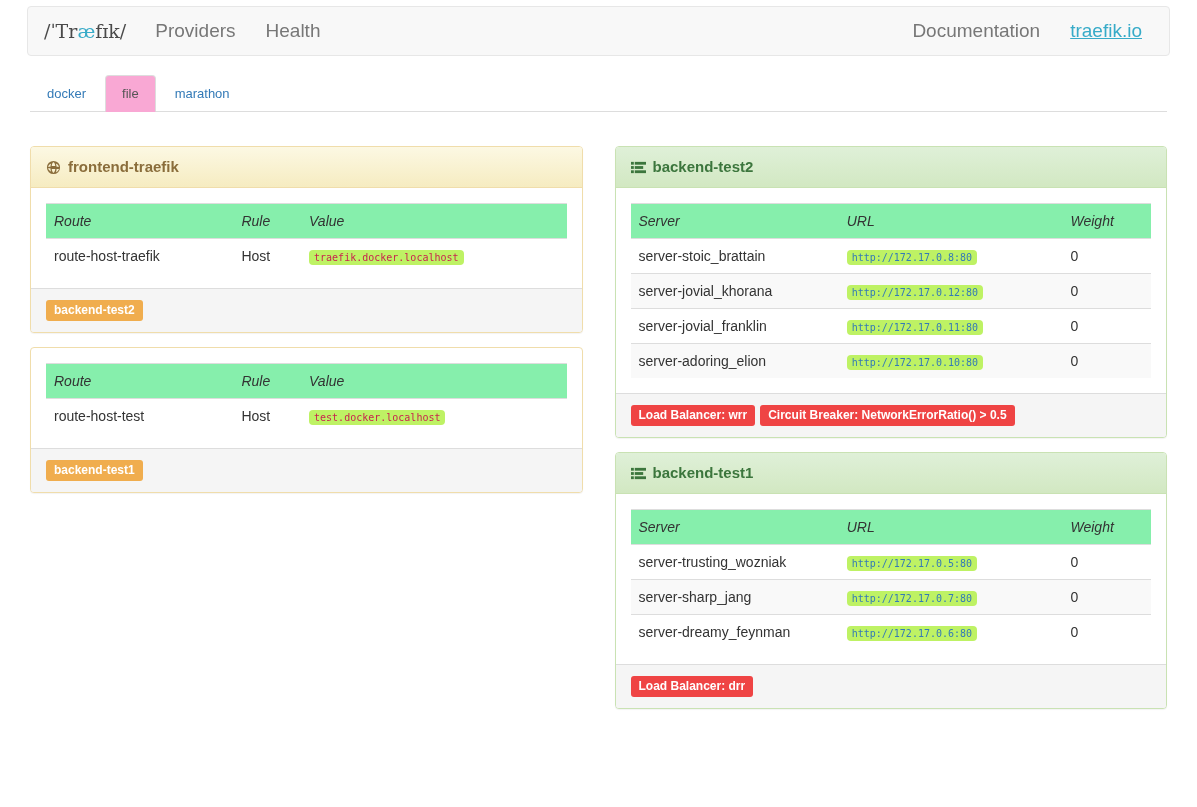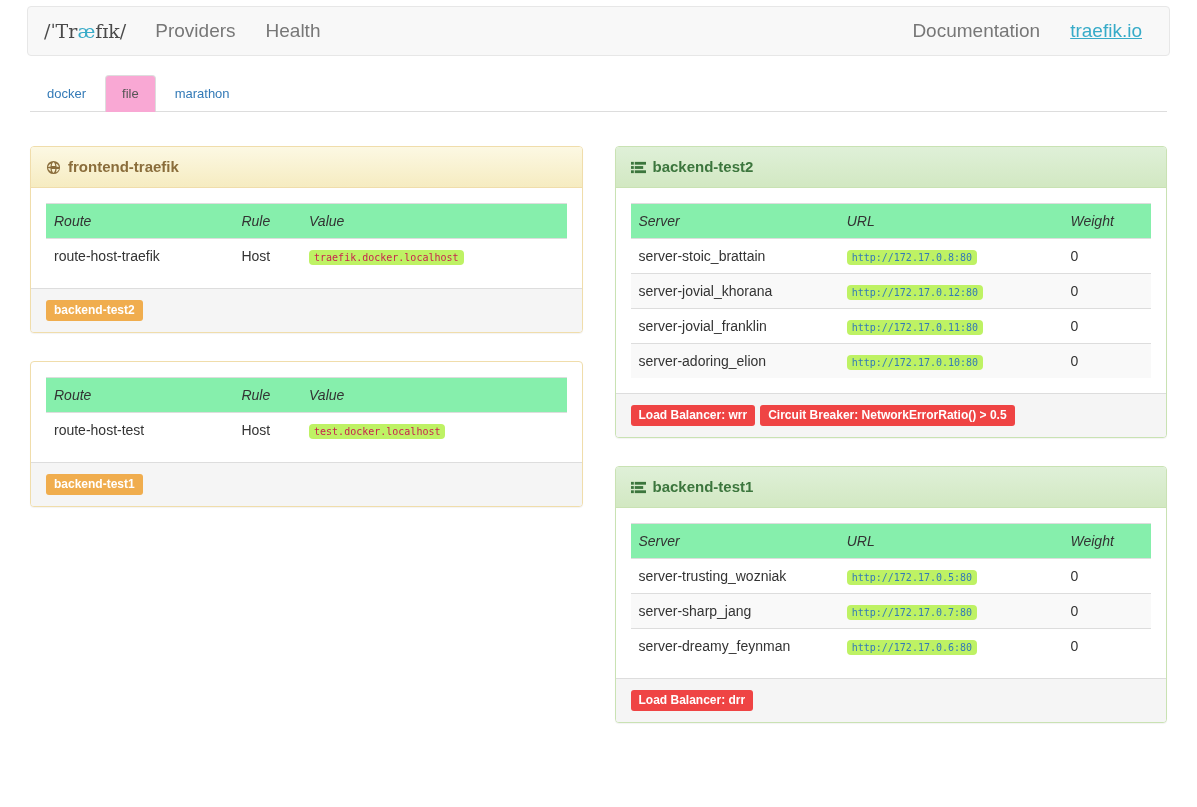--- a/index.html
+++ b/index.html
@@ -61,21 +61,21 @@
   }
   .tab.active {
     color: #555;
     background: #f9a8d4;
     border-color: #ddd #ddd transparent #ddd;
     cursor: default;
   }
 
   
   .main { margin: 0 30px; display: flex; gap: 32px; align-items: flex-start; }
-  .col { flex: 1 1 0; min-width: 0; display: flex; flex-direction: column; gap: 28px; }
+  .col { flex: 1 1 0; min-width: 0; display: flex; flex-direction: column; gap: 14px; }
 
   
   .panel {
     border: 1px solid;
     border-radius: 4px;
     background: #fff;
     box-shadow: 0 1px 1px rgba(0,0,0,.05);
   }
   .panel.frontend { border-color: #f0ddab; }
   .panel.backend  { border-color: #c9e2b3; }

